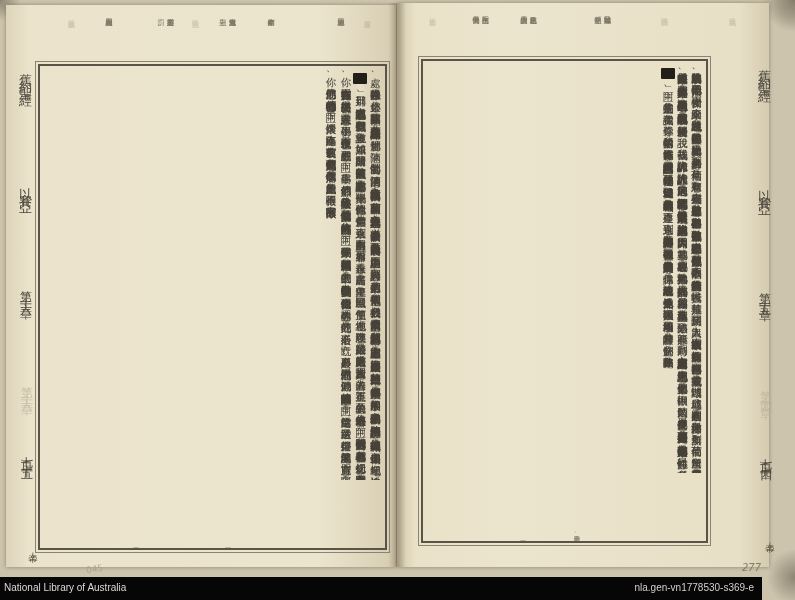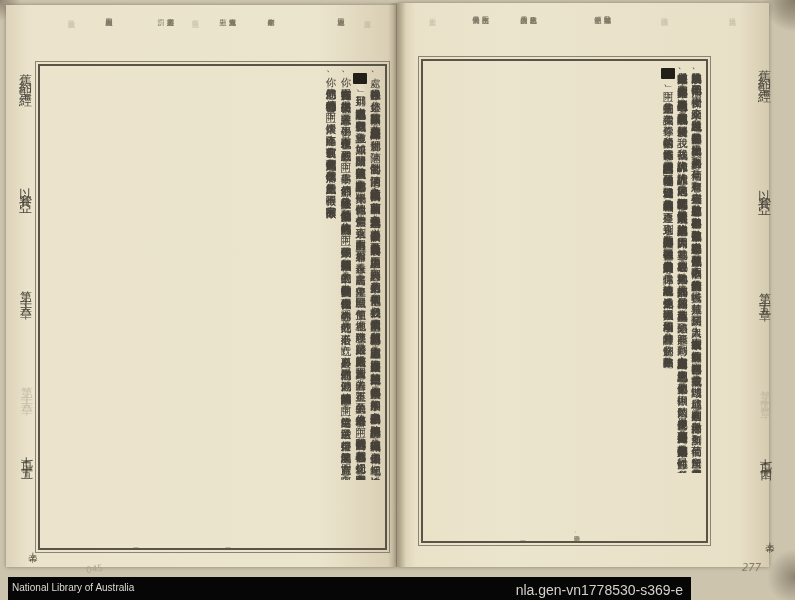--- a/index.html
+++ b/index.html
@@ -40,25 +40,25 @@
   
   .note-group{position:absolute;display:flex;flex-direction:row;gap:1px;}
   .note-col{writing-mode:vertical-rl;text-orientation:upright;font-size:7px;line-height:8.5px;
     letter-spacing:0;color:#7c7664;}
   .ghost-note{position:absolute;writing-mode:vertical-rl;text-orientation:upright;font-size:7px;
     color:#b9b09a;opacity:.55;letter-spacing:0;}
   
   .ref-note{position:absolute;bottom:4px;writing-mode:vertical-rl;text-orientation:upright;
     font-size:6px;line-height:7px;color:#837c69;opacity:.85;max-height:60px;}
   
-  #footer-bar{position:absolute;left:8px;bottom:0;width:683px;height:23px;background:#060606;}
+  #footer-bar{position:absolute;left:0;bottom:0;width:762px;height:23px;background:#060606;}
   #footer-bar .lib{position:absolute;left:4px;top:5px;font-family:"Liberation Sans","DejaVu Sans",sans-serif;
     font-size:10px;color:#dcdad4;}
   #footer-bar .ident{position:absolute;right:8px;top:5px;font-family:"Liberation Sans","DejaVu Sans",sans-serif;
-    font-size:14px;color:#d3d0c9;}
+    font-size:10px;color:#d3d0c9;}
   .pencil{position:absolute;font-family:"DejaVu Sans","Liberation Sans",sans-serif;}
   #pencil-left{left:86px;top:564px;font-size:9px;color:#a99f88;transform:rotate(-8deg);opacity:.8;}
   #pencil-right{left:742px;top:562px;font-size:10px;color:#857c66;font-style:italic;}
 </style>
 </head>
 <body>
 
 <div id="scan">
 
   <div class="page" id="page-left">

